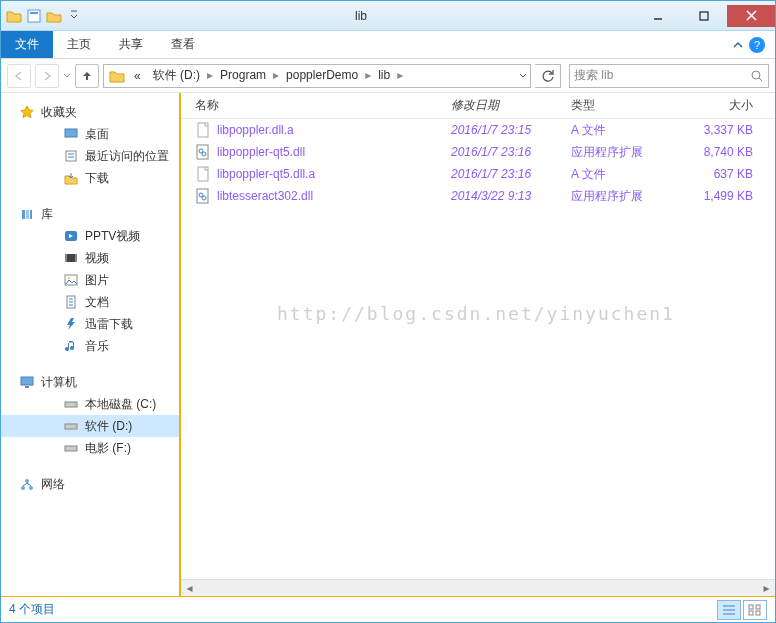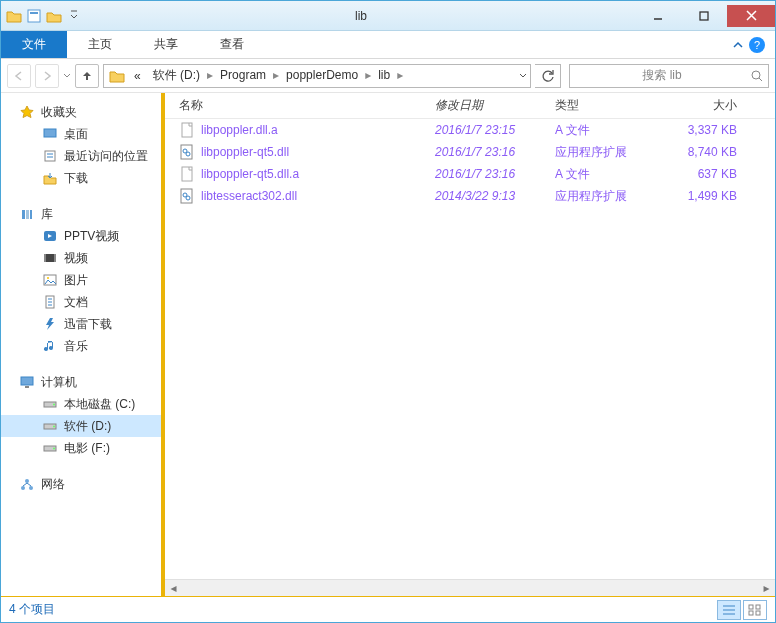--- a/index.html
+++ b/index.html
@@ -5,41 +5,41 @@
 * { box-sizing: border-box; margin: 0; padding: 0; font-family: "Microsoft YaHei", "Segoe UI", sans-serif; font-size: 12px; }
 body { background: #fff; width: 776px; height: 623px; overflow: hidden; border: 1px solid #4aa6d8; }
 .titlebar { height: 30px; background: linear-gradient(#eaf4fb, #d6ebf8); display: flex; align-items: center; border-bottom: 1px solid #b5d5e8; }
 .titlebar .qat { display: flex; align-items: center; gap: 2px; padding: 0 4px; }
 .titlebar .qat .ico { width: 18px; height: 18px; display: inline-flex; align-items: center; justify-content: center; }
 .titlebar .title { flex: 1; text-align: center; color: #333; }
 .titlebar .win-controls { display: flex; }
 .titlebar .win-btn { width: 46px; height: 22px; display: flex; align-items: center; justify-content: center; color: #333; }
 .titlebar .win-btn.close { background: #c75050; color: #fff; width: 48px; height: 22px; }
 .ribbon { height: 28px; background: #fff; display: flex; align-items: stretch; border-bottom: 1px solid #d9d9d9; }
-.ribbon .tab { padding: 0 21px; display: flex; align-items: center; color: #333; }
+.ribbon .tab { padding: 0 14px; display: flex; align-items: center; color: #333; }
 .ribbon .tab.file { background: #1979ca; color: #fff; }
 .ribbon .flex { flex: 1; }
 .ribbon .help { display: flex; align-items: center; padding: 0 10px; gap: 6px; }
 .help-circle { width: 16px; height: 16px; border-radius: 50%; background: #1e90ff; color: #fff; display: flex; align-items: center; justify-content: center; font-size: 11px; }
 .navbar { height: 34px; background: #fff; display: flex; align-items: center; padding: 0 6px; gap: 4px; border-bottom: 1px solid #e5e5e5; }
 .nav-arrow { width: 24px; height: 24px; border: 1px solid #c0c0c0; border-radius: 2px; display: flex; align-items: center; justify-content: center; color: #888; }
 .nav-arrow.disabled { opacity: .5; }
 .up-arrow { color: #555; }
 .addressbar { flex: 1; height: 24px; border: 1px solid #b8b8b8; display: flex; align-items: center; padding: 0 2px; background: #fff; }
 .addr-ico { width: 18px; height: 18px; display: inline-flex; align-items: center; justify-content: center; margin: 0 2px; }
 .crumb { padding: 0 6px; color: #333; }
 .crumb-sep { color: #888; padding: 0 1px; }
 .refresh-btn { width: 26px; height: 24px; border: 1px solid #b8b8b8; border-left: none; display: flex; align-items: center; justify-content: center; color: #555; }
 .searchbox { width: 200px; height: 24px; border: 1px solid #b8b8b8; display: flex; align-items: center; padding: 0 4px; color: #888; margin-left: 4px; }
-.searchbox span.ph { flex: 1; text-align: center; }
+.searchbox span.ph { flex: 1; }
 .content { display: flex; height: 503px; }
-.sidebar { width: 164px; border-right: 4px solid #eab308; padding: 8px 0; overflow: hidden; }
+.sidebar { width: 180px; border-right: 2px solid #eab308; padding: 8px 0; overflow: hidden; }
 .side-group { margin-bottom: 14px; }
 .side-head, .side-item { display: flex; align-items: center; height: 22px; padding-left: 18px; gap: 6px; color: #333; }
-.side-item { padding-left: 41px; }
+.side-item { padding-left: 62px; }
 .side-item.selected { background: #cde8ff; }
 .side-ico { width: 16px; height: 16px; display: inline-flex; align-items: center; justify-content: center; }
 .main { flex: 1; position: relative; display: flex; flex-direction: column; }
 .list-head { display: flex; height: 26px; align-items: center; border-bottom: 1px solid #eaeaea; color: #444; padding-left: 14px; }
 .col-name { width: 256px; }
 .col-date { width: 120px; font-style: italic; }
 .col-type { width: 114px; }
 .col-size { width: 80px; text-align: right; padding-right: 12px; }
 .list-body { flex: 1; position: relative; }
 .row { display: flex; height: 22px; align-items: center; padding-left: 14px; color: #8b5cf6; }
@@ -396,20 +396,21 @@
                   <circle cx="9" cy="10" r="2" fill="none" stroke="#3d85c6"></circle>
                 </svg>
               </span>
               <span>libtesseract302.dll</span>
             </div>
             <div class="col-date">2014/3/22 9:13</div>
             <div class="col-type">应用程序扩展</div>
             <div class="col-size">1,499 KB</div>
           </div>
         </div>
+      <div class="watermark">http://blog.csdn.net/yinyuchen1</div>
     </div>
     <div class="scrollbar-h">
       <div class="sb-btn">◂</div>
       <div style="flex:1"></div>
       <div class="sb-btn">▸</div>
     </div>
   </div>
 </div>
 
 <div class="statusbar">

